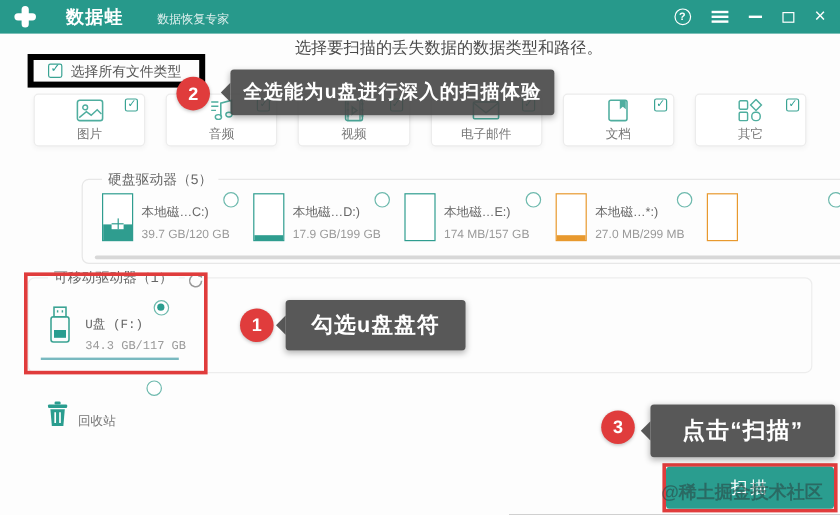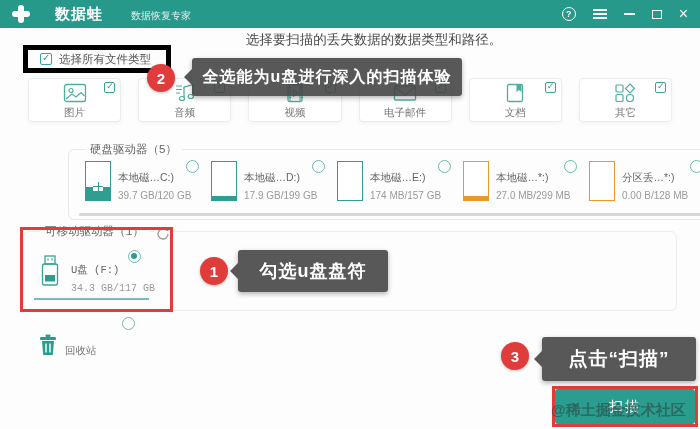--- a/index.html
+++ b/index.html
@@ -26,21 +26,21 @@
   .heading { position:absolute; left:0; right:0; top:31px; text-align:center; padding-left:48px; font-size:13.5px; color:#4a4a4a; }
 
   
   .select-all-box { position:absolute; left:23px; top:45px; width:148px; height:28px; border:5px solid #000000; display:flex; align-items:center; padding-left:12px; gap:7px; background:transparent; z-index:6; }
   .checkbox { width:12px; height:12px; border:1.4px solid #3aa393; border-radius:2px; background:#fff; position:relative; flex:0 0 auto; }
   .checkbox.on::after { content:"✓"; position:absolute; left:1px; top:-2px; font-size:10px; color:#2a9d8f; font-weight:bold; }
   .select-all-label { font-size:11.5px; color:#555; }
 
   
   .cards { position:absolute; left:28px; top:78px; width:644px; height:44px; display:flex; gap:17px; }
-  .card { position:relative; flex:1; background:#fff; border:1px solid #ececec; border-radius:4px; box-shadow:0 2px 4px rgba(0,0,0,.04); display:flex; flex-direction:column; align-items:center; justify-content:center; padding-top:3px; cursor:pointer; }
+  .card { position:relative; flex:1; background:#fff; border:1px solid #ececec; border-radius:4px; box-shadow:0 2px 4px rgba(0,0,0,.04); display:flex; flex-direction:column; align-items:center; justify-content:flex-start; padding-top:3px; cursor:pointer; }
   .card .checkbox { position:absolute; top:3px; right:5px; width:11px; height:11px; }
   .card .checkbox.on::after { font-size:9px; top:-2px; left:1px; }
   .card-icon { height:20px; display:flex; align-items:center; }
   .card-label { font-size:10.5px; color:#777; margin-top:3px; }
 
   
   .panel { position:absolute; border:1px solid #e7e7e7; border-radius:6px; background:#fdfdfd; }
   .legend { position:absolute; top:-8px; left:16px; background:#fdfdfd; padding:0 5px; font-size:11.5px; color:#666; }
   .drives-panel { left:23px; top:149px; width:654px; height:71px;margin-left:45px; }
   .drive-row { display:flex; padding:11px 6px 0 16px; }
@@ -217,21 +217,20 @@
         <span class="drive-rect">
             <span class="drive-fill" style="height: 10%;"></span>
           </span>
         <span class="drive-texts"><span class="drive-name">本地磁…*:)</span><br><span class="drive-cap">27.0 MB/299 MB</span></span>
         <span class="radio"></span>
       </div>
       <div class="drive-item" style="--c: #e8992e;">
         <span class="drive-rect">
             <span class="drive-fill" style="height: 0%;"></span>
           </span>
-        <span class="drive-texts"><span class="drive-name">分区丢…*:)</span><br><span class="drive-cap">0.00 B/128 MB</span></span>
         <span class="radio"></span>
       </div>
     </div>
     <span class="scrollbar"></span>
   </div>
 
   <div class="panel removable-panel">
     <span class="legend">可移动驱动器（1）</span>
     <span class="refresh-wrap">
       <svg width="14" height="14" viewBox="0 0 14 14">

